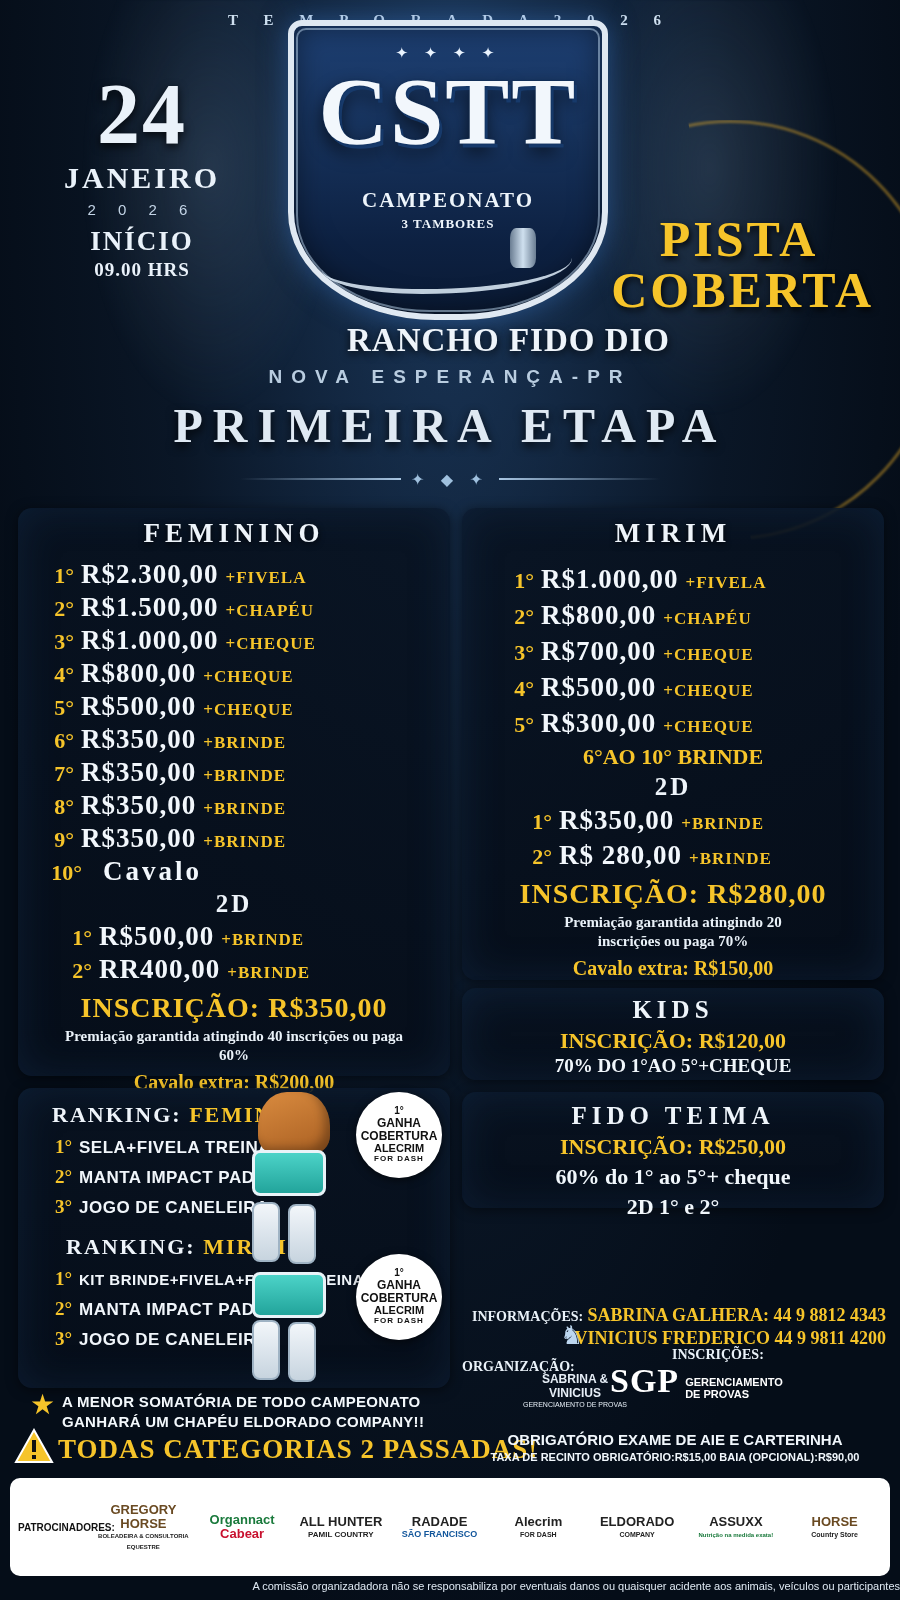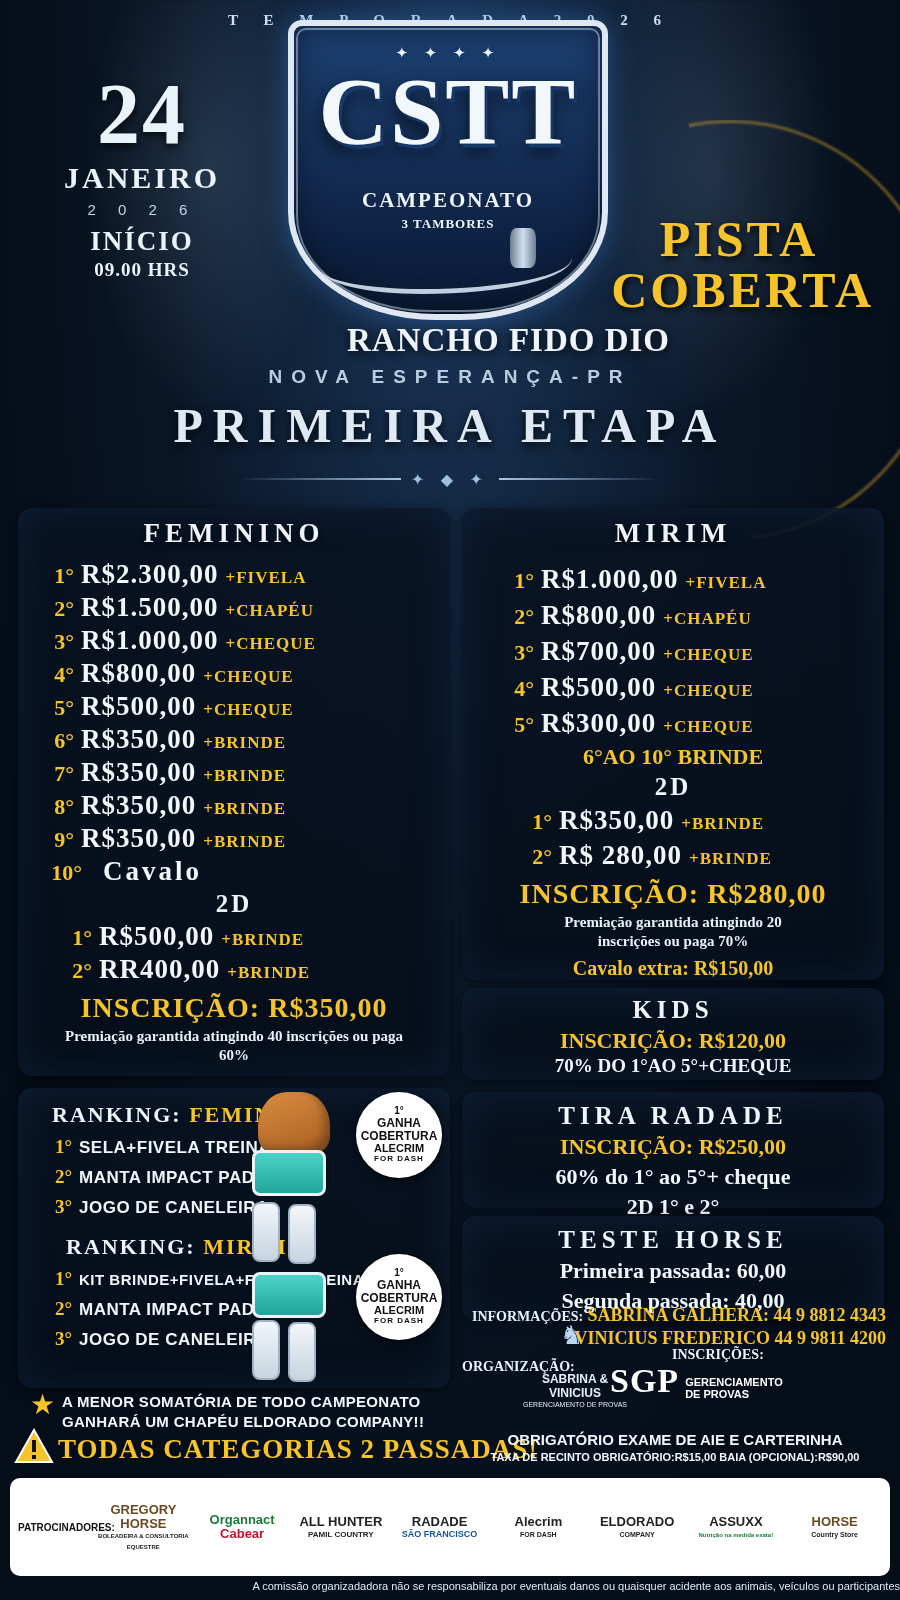--- a/index.html
+++ b/index.html
@@ -420,20 +420,21 @@
       </div>
       <div class="prize-row">
         <span class="pos">2°</span>
         <span class="amt">RR400,00</span>
         <span class="extra">+BRINDE</span>
       </div>
     </div>
 
     <div class="insc">INSCRIÇÃO: R$350,00</div>
     <div class="sub" style="padding:0 40px;">Premiação garantida atingindo 40 inscrições ou paga 60%</div>
+    <div class="cavalo">Cavalo extra: R$200,00</div>
   </div>
 
   <div class="panel" style="left:462px; top:508px; width:422px; height:472px;">
     <div class="panel-title" style="margin-top:10px;">MIRIM</div>
 
     <div style="padding:10px 14px 0 38px;">
       <div class="prize-row" style="margin:5px 0;">
         <span class="pos">1°</span>
         <span class="amt">R$1.000,00</span>
         <span class="extra">+FIVELA</span>
@@ -483,31 +484,26 @@
     <div class="cavalo">Cavalo extra: R$150,00</div>
   </div>
 
   <div class="panel" style="left:462px; top:988px; width:422px; height:92px;">
     <div class="mini-title" style="margin-top:8px;">KIDS</div>
     <div class="mini-line">INSCRIÇÃO: R$120,00</div>
     <div class="mini-line white sm" style="margin-top:1px;">70% DO 1°AO 5°+CHEQUE</div>
   </div>
 
   <div class="panel" style="left:462px; top:1092px; width:422px; height:116px;">
-    <div class="mini-title" style="margin-top:10px;">TIRA RADADE</div>
+    <div class="mini-title" style="margin-top:10px;">FIDO TEIMA</div>
     <div class="mini-line">INSCRIÇÃO: R$250,00</div>
     <div class="mini-line white">60% do 1° ao 5°+ cheque</div>
     <div class="mini-line white">2D 1° e 2°</div>
   </div>
 
-  <div class="panel" style="left:462px; top:1216px; width:422px; height:104px;">
-    <div class="mini-title" style="margin-top:10px;">TESTE HORSE</div>
-    <div class="mini-line white">Primeira passada: 60,00</div>
-    <div class="mini-line white">Segunda passada: 40,00</div>
-  </div>
 
   <div class="panel" style="left:18px; top:1088px; width:432px; height:300px;">
     <div style="padding:14px 0 0 34px;">
       <div class="rank-title">
         <span>RANKING:</span>
         <span class="hl">FEMININO</span>
       </div>
       <div class="rank-row">
         <span class="pos">1°</span>
         <span class="txt">SELA+FIVELA TREINADOR</span>

